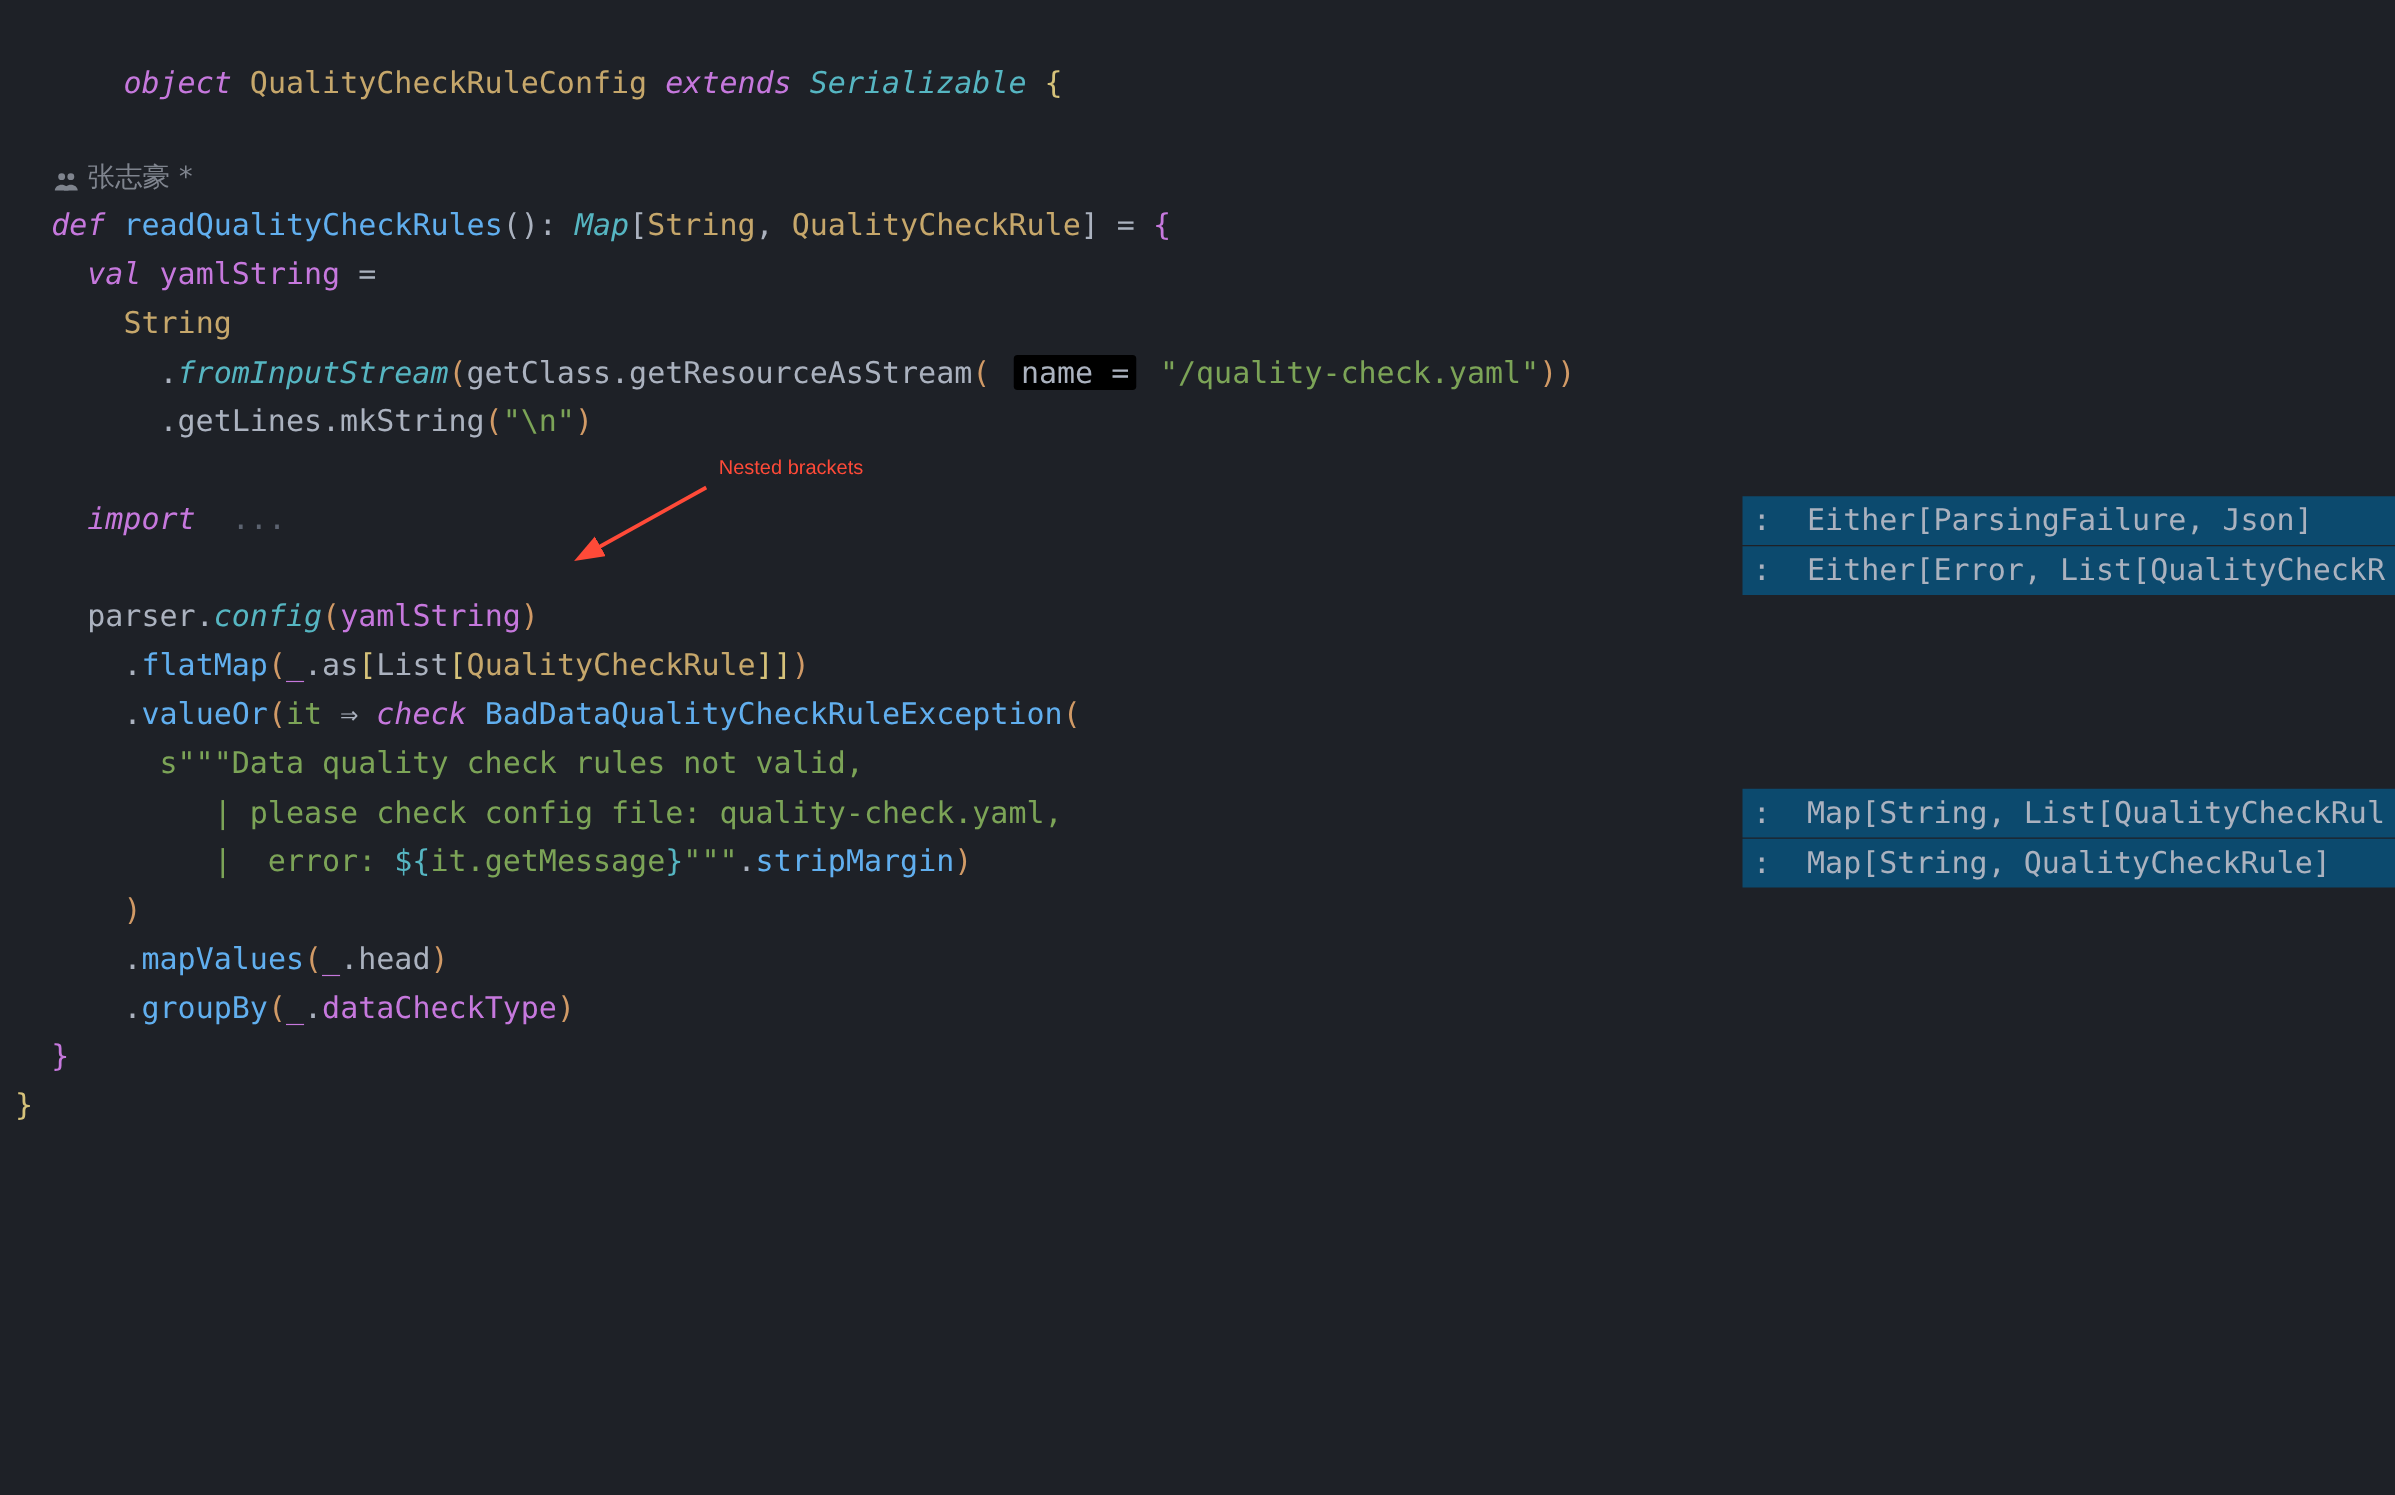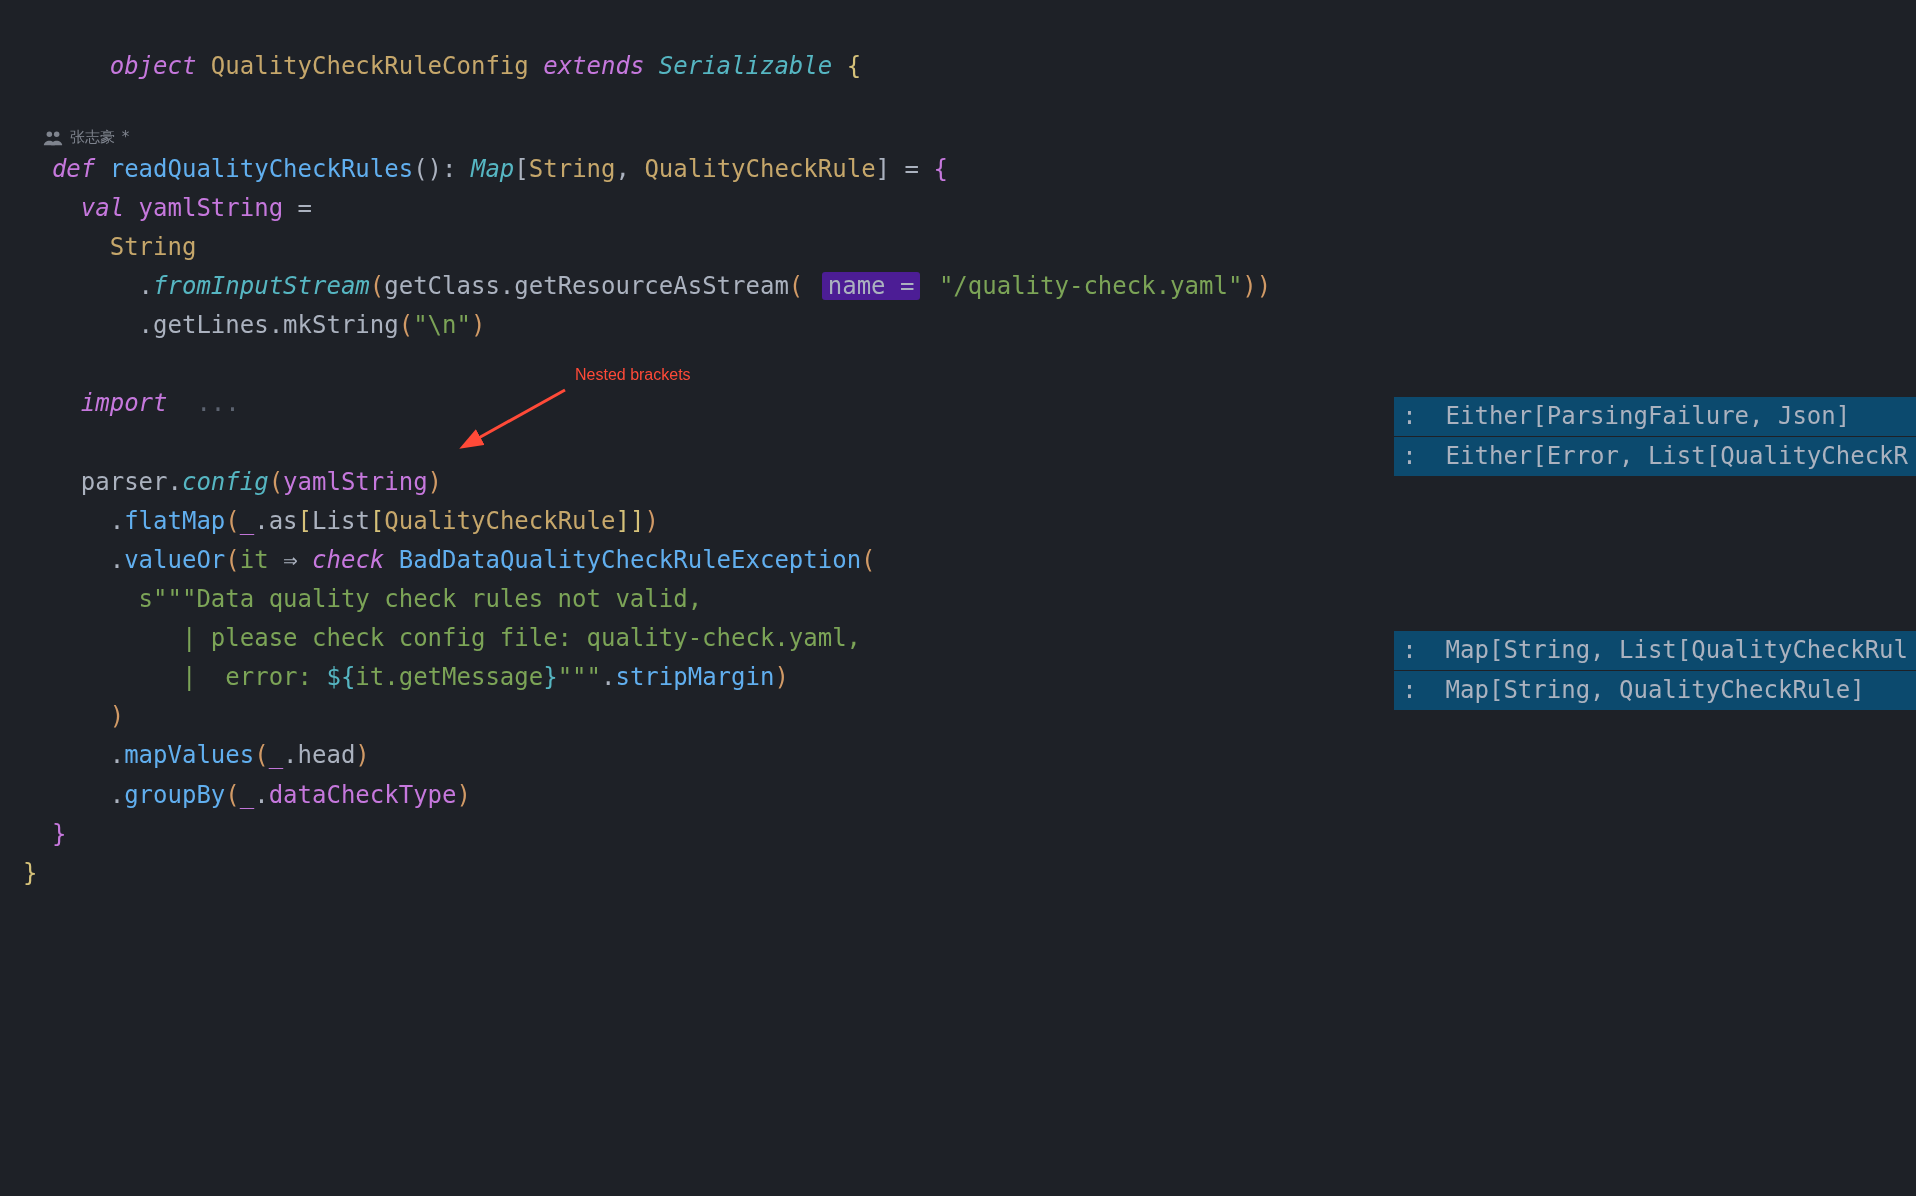--- a/index.html
+++ b/index.html
@@ -21,48 +21,47 @@
     .editor {
       padding: 8px 0 0 12px;
       position: relative;
       width: 100%;
       height: 100%;
     }
     .line {
       display: flex;
       white-space: pre;
       position: relative;
-      margin-left: 11px;
     }
     .code-content {
       position: relative;
       z-index: 1;
     }
     .kw { color: #c678dd; font-style: italic; }
     .type { color: #c6a76b; }
     .func { color: #56b6c2; font-style: italic; }
     .method { color: #61afef; }
     .var { color: #c678dd; }
     .str { color: #7ca457; }
     .ident { color: #abb2bf; }
     .punct { color: #abb2bf; }
     .paren { color: #d19a66; }
     .bracket-y { color: #d6c27a; }
     .bracket-p { color: #c678dd; }
     .gray { color: #5c6370; }
     .hint-box {
-      background: #4c1d95;
+      background: #000000;
       color: #abb2bf;
       padding: 0 6px;
       border-radius: 3px;
       margin: 0 4px;
     }
     .author-line {
       color: #7f848e;
-      font-size: 15px;
+      font-size: 22px;
       display: flex;
       align-items: center;
       gap: 6px;
       padding-left: 30px;
     }
     .people-icon {
       display: inline-block;
       width: 22px;
       height: 22px;
     }

